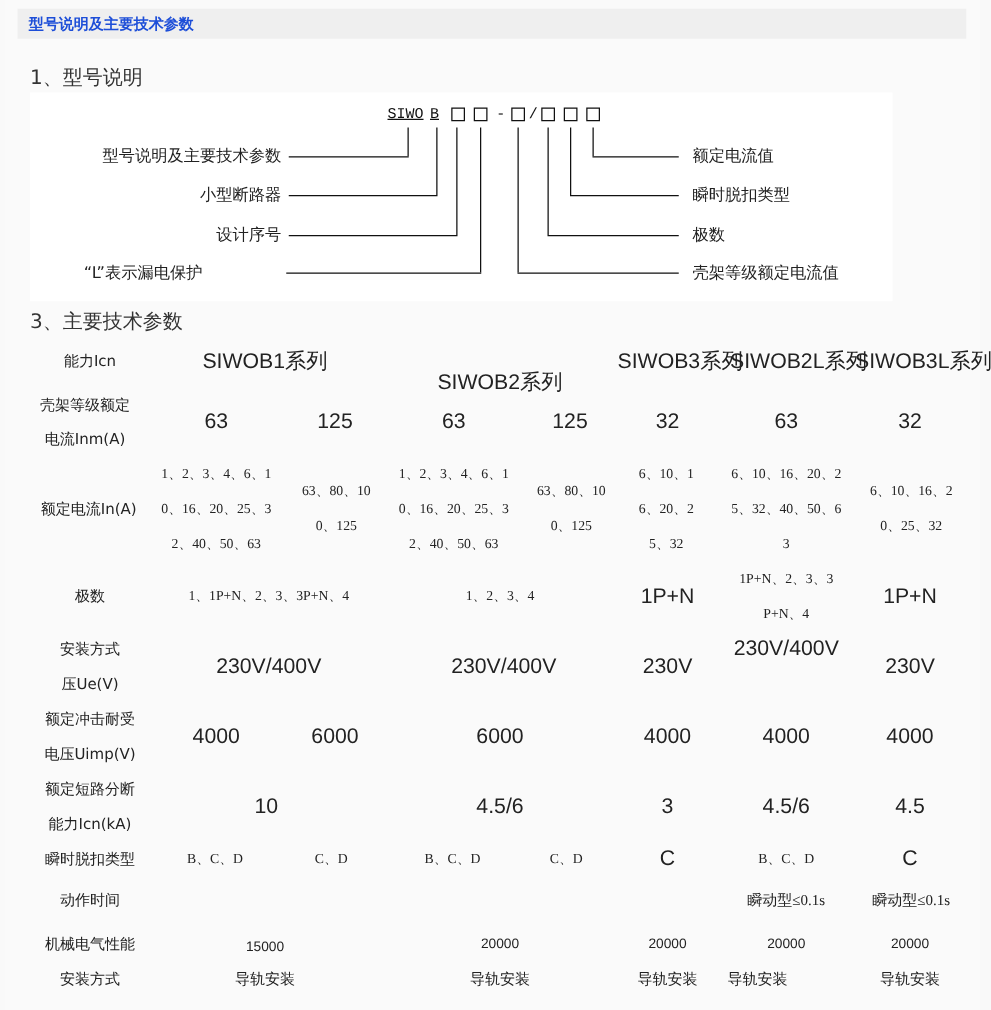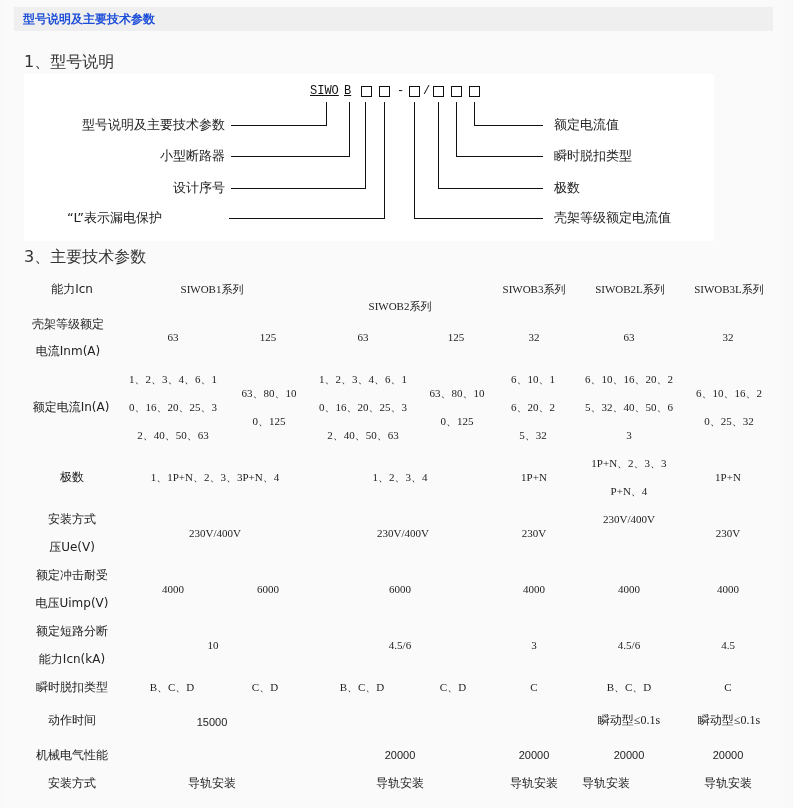--- a/index.html
+++ b/index.html
@@ -12,21 +12,21 @@
   .diagram { position:absolute; left:24px; top:74px; width:690px; height:167px; background:#ffffff; }
   .code { position:absolute; top:10px; font-family:"Liberation Mono","DejaVu Sans Mono",monospace; font-size:12px; color:#111; }
   .u { text-decoration:underline; }
   .box { position:absolute; top:12px; width:9px; height:9px; border:1px solid #111; background:#fff; }
   .vl { position:absolute; width:1px; background:#111; }
   .hl { position:absolute; height:1px; background:#111; }
   .lbl { position:absolute; font-size:13px; color:#222; white-space:nowrap; }
   .lbl-r { text-align:right; }
   .cell { position:absolute; text-align:center; font-size:11px; line-height:28px; color:#222;
           font-family:"Liberation Serif","DejaVu Serif",serif; white-space:nowrap; }
-  .mono { font-family:Liberation Serif, serif; font-size:11px; }
+  .mono { font-family:Liberation Sans, sans-serif; font-size:17px; }
   .rowlbl { position:absolute; font-size:12px; text-align:center; color:#222; line-height:28px; white-space:nowrap; }
 </style>
 </head>
 <body>
 
 <div class="pageframe"></div>
 
 <div class="hdr">
   <span class="hdr-title">型号说明及主要技术参数</span>
 </div>
@@ -155,21 +155,21 @@
   <span class="cell" style="left:428px;width:50px;top:673px;">C、D</span>
   <span class="cell mono" style="left:519px;width:30px;top:673px;">C</span>
   <span class="cell" style="left:597px;width:64px;top:673px;">B、C、D</span>
   <span class="cell mono" style="left:713px;width:30px;top:673px;">C</span>
 
   <span class="rowlbl" style="left:34px;width:76px;top:706px;">动作时间</span>
   <span class="cell" style="left:586px;width:86px;top:706px;font-size:12px;">瞬动型≤0.1s</span>
   <span class="cell" style="left:686px;width:86px;top:706px;font-size:12px;">瞬动型≤0.1s</span>
 
   <span class="rowlbl" style="left:28px;width:88px;top:741px;">机械电气性能</span>
-  <span class="cell" style="left:182px;width:60px;top:708px;font-family:'Liberation Sans',sans-serif;">15000</span>
+  <span class="cell" style="left:182px;width:60px;top:744px;font-family:'Liberation Sans',sans-serif;">15000</span>
   <span class="cell" style="left:370px;width:60px;top:741px;font-family:'Liberation Sans',sans-serif;">20000</span>
   <span class="cell" style="left:504px;width:60px;top:741px;font-family:'Liberation Sans',sans-serif;">20000</span>
   <span class="cell" style="left:599px;width:60px;top:741px;font-family:'Liberation Sans',sans-serif;">20000</span>
   <span class="cell" style="left:698px;width:60px;top:741px;font-family:'Liberation Sans',sans-serif;">20000</span>
 
   <span class="rowlbl" style="left:34px;width:76px;top:769px;">安装方式</span>
   <span class="rowlbl" style="left:182px;width:60px;top:769px;">导轨安装</span>
   <span class="rowlbl" style="left:370px;width:60px;top:769px;">导轨安装</span>
   <span class="rowlbl" style="left:504px;width:60px;top:769px;">导轨安装</span>
   <span class="rowlbl" style="left:576px;width:60px;top:769px;">导轨安装</span>

